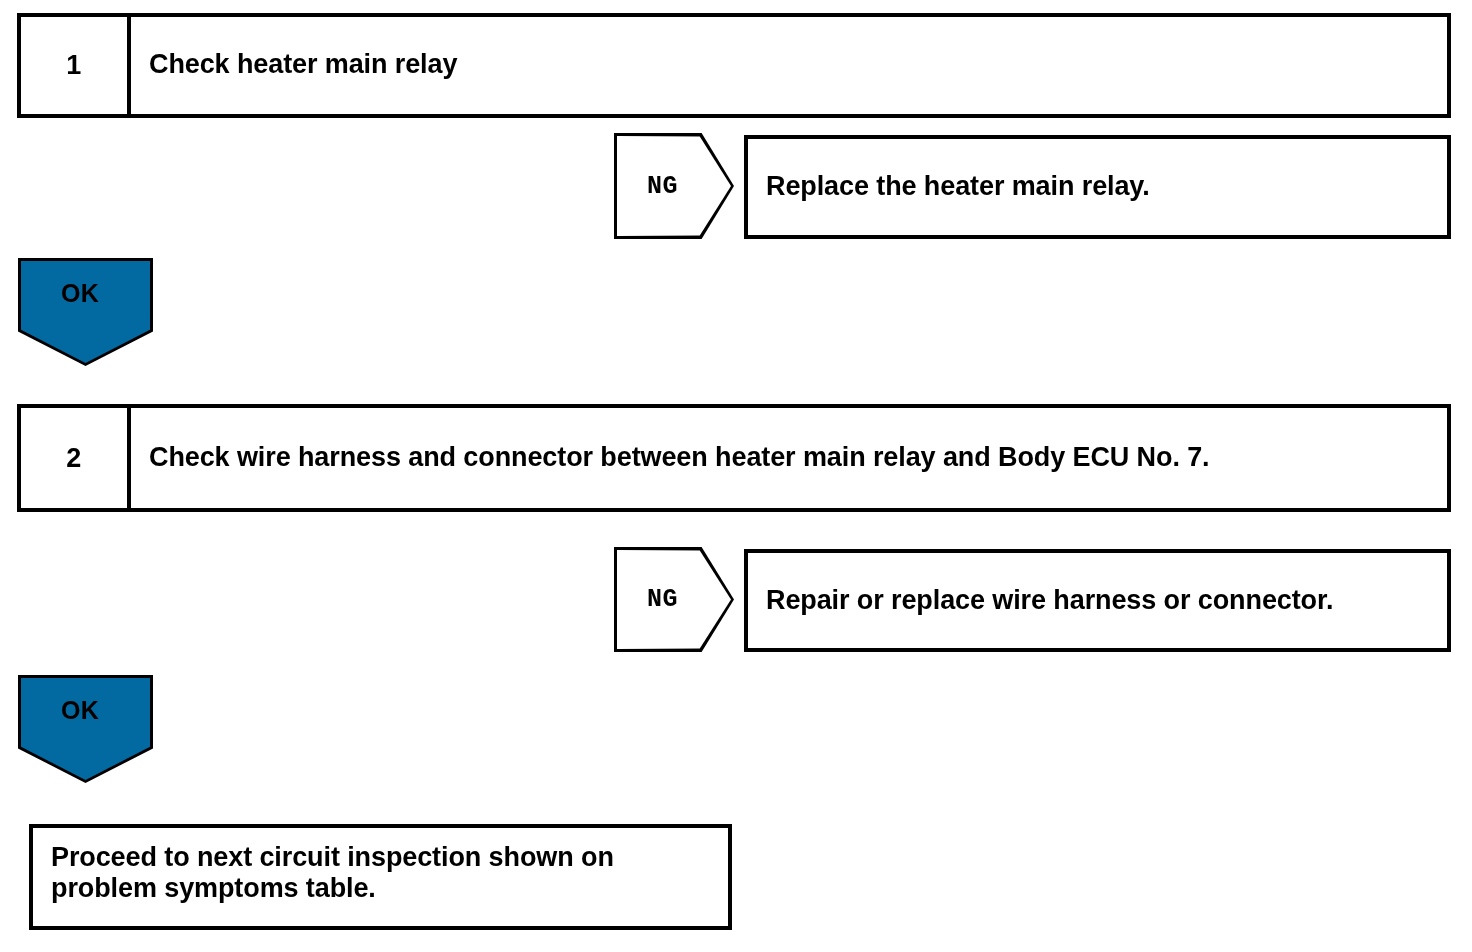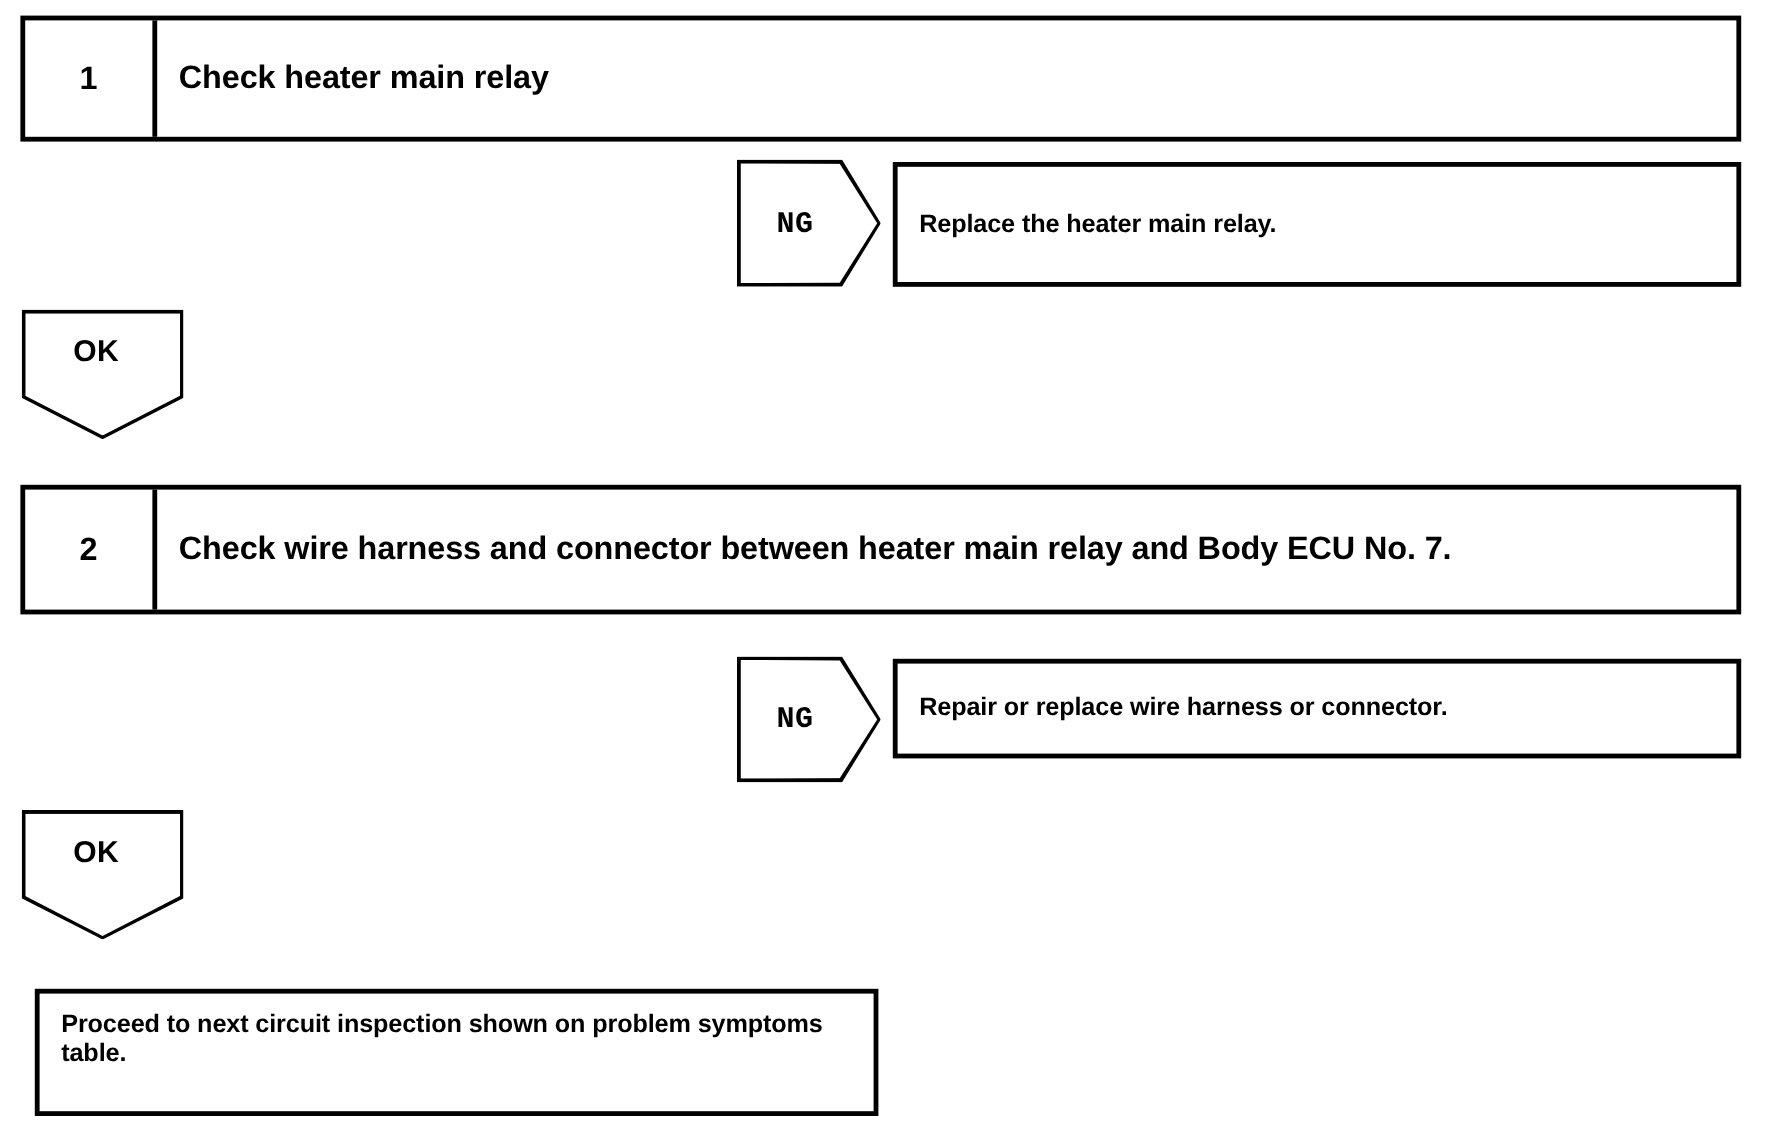--- a/index.html
+++ b/index.html
@@ -56,21 +56,21 @@
 
   
   .result-box {
     position: absolute;
     box-sizing: border-box;
     border: 4px solid #000000;
     background: #ffffff;
     display: flex;
     align-items: center;
     padding-left: 18px;
-    font-size: 21px;
+    font-size: 27px;
     font-weight: bold;
     line-height: 1.16;
     letter-spacing: -0.1px;
   }
   .result-box.top-aligned {
     align-items: flex-start;
     padding-top: 12px;
   }
 
   
@@ -108,21 +108,21 @@
     position: absolute;
     background: #000000;
     -webkit-clip-path: polygon(
       0% 0%, 100% 0%, 100% 68%, 50% 100%, 0% 68%);
     clip-path: polygon(
       0% 0%, 100% 0%, 100% 68%, 50% 100%, 0% 68%);
   }
   .ok-arrow .inner {
     position: absolute;
     left: 3px; top: 3px; right: 3px; bottom: 3px;
-    background: #ffffff;
+    background: #0369a1;
     -webkit-clip-path: polygon(
       0% 0%, 100% 0%, 100% 67.4%, 50% 100%, 0% 67.4%);
     clip-path: polygon(
       0% 0%, 100% 0%, 100% 67.4%, 50% 100%, 0% 67.4%);
     display: flex;
     align-items: flex-start;
     justify-content: flex-start;
     padding: 18px 0 0 40px;
     box-sizing: border-box;
   }
@@ -160,21 +160,21 @@
     <div class="step-num">2</div>
     <div class="step-text two-line" style="padding-right:60px;">Check wire harness and connector between heater main relay and Body ECU No. 7.</div>
   </div>
 
   <div class="ng-arrow" style="left:614px; top:547px; width:120px; height:105px;">
     <div class="inner">
       <span class="label">NG</span>
     </div>
   </div>
 
-  <div class="result-box" style="left:744px; top:549px; width:707px; height:83px;">Repair or replace wire harness or connector.</div>
+  <div class="result-box" style="left:744px; top:549px; width:707px; height:103px;">Repair or replace wire harness or connector.</div>
 
   <div class="ok-arrow" style="left:18px; top:675px; width:135px; height:108px;">
     <div class="inner">
       <span class="label">OK</span>
     </div>
   </div>
 
   <div class="result-box top-aligned" style="left:29px; top:824px; width:703px; height:106px; padding-right:22px; padding-top:14px;">Proceed to next circuit inspection shown on problem symptoms table.</div>
 
 </div>

